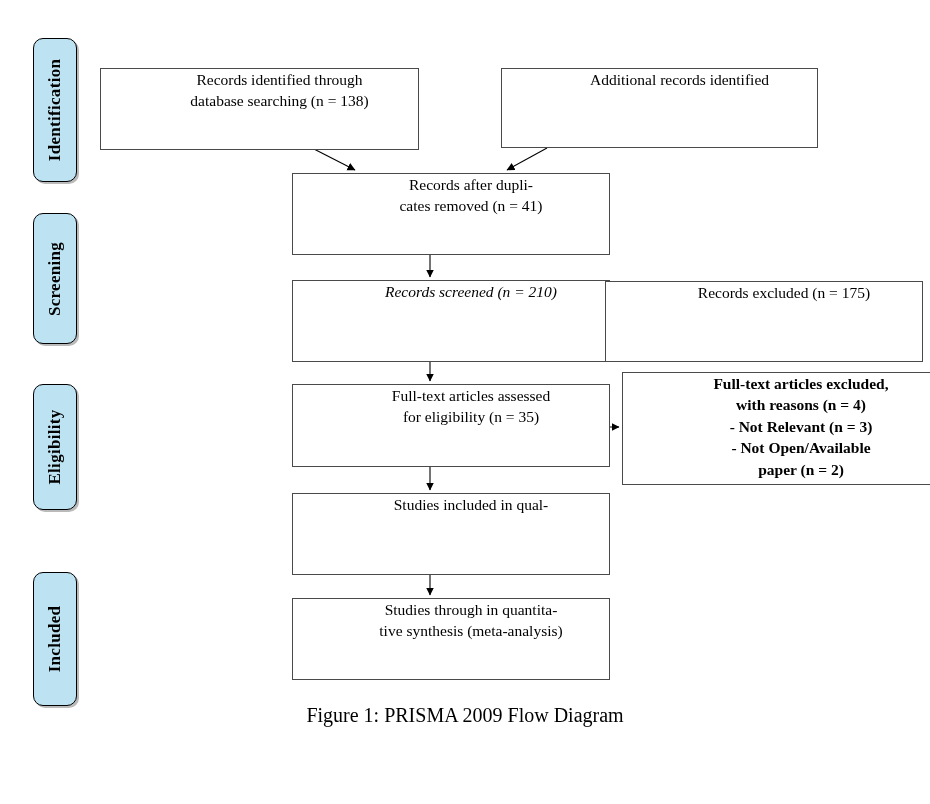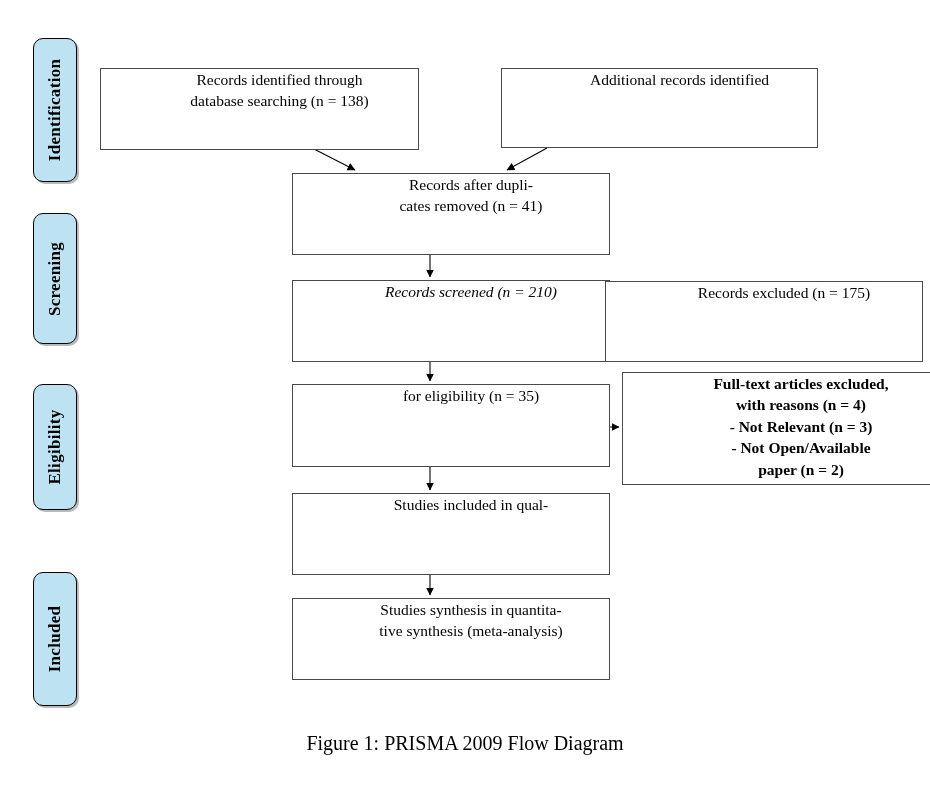--- a/index.html
+++ b/index.html
@@ -34,21 +34,21 @@
     background:#ffffff;
     display:flex;flex-direction:column;
     align-items:center;justify-content:flex-start;
     text-align:center;
     font-size:15.5px;
     line-height:1.38;
     padding-left:40px;
   }
   .caption{
     position:absolute;
-    left:0;top:732px;width:930px;
+    left:0;top:704px;width:930px;
     text-align:center;
     font-size:20px;
   }
 </style>
 </head>
 <body>
 
 <div class="page">
 
   <svg class="arrow-layer" width="930" height="804" viewBox="0 0 930 804" xmlns="http://www.w3.org/2000/svg">
@@ -96,35 +96,36 @@
 
   <div class="fbox" style="left:292px;top:280px;width:276px;height:80px;font-style:italic;">
     <div>Records screened (n = 210)</div>
   </div>
 
   <div class="fbox" style="left:605px;top:281px;width:276px;height:79px;">
     <div>Records excluded (n = 175)</div>
   </div>
 
   <div class="fbox" style="left:292px;top:384px;width:276px;height:81px;">
+    <div>Full-text articles assessed</div>
     <div>for eligibility (n = 35)</div>
   </div>
 
   <div class="fbox" style="left:622px;top:372px;width:276px;height:111px;font-weight:bold;">
     <div>Full-text articles excluded,</div>
     <div>with reasons (n = 4)</div>
     <div>- Not Relevant (n = 3)</div>
     <div>- Not Open/Available</div>
     <div>paper (n = 2)</div>
   </div>
 
   <div class="fbox" style="left:292px;top:493px;width:276px;height:80px;">
     <div>Studies included in qual-</div>
   </div>
 
   <div class="fbox" style="left:292px;top:598px;width:276px;height:80px;">
-    <div>Studies synthesis in quantita-</div>
+    <div>Studies through in quantita-</div>
     <div>tive synthesis (meta-analysis)</div>
   </div>
 
   <div class="caption">Figure 1: PRISMA 2009 Flow Diagram</div>
 
 </div>
 
 </body></html>

